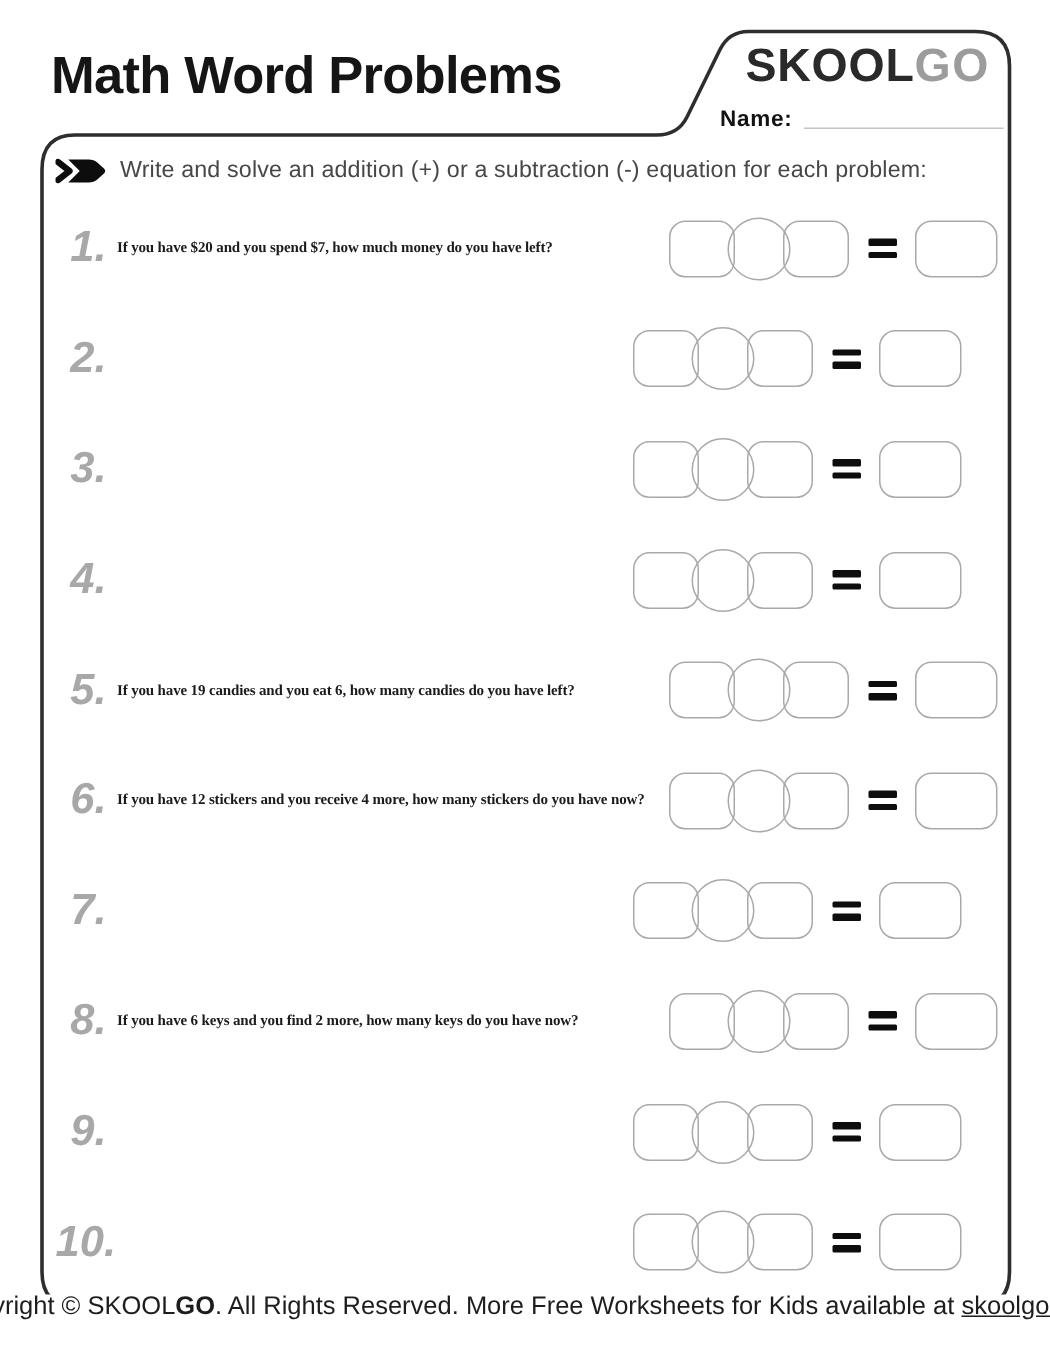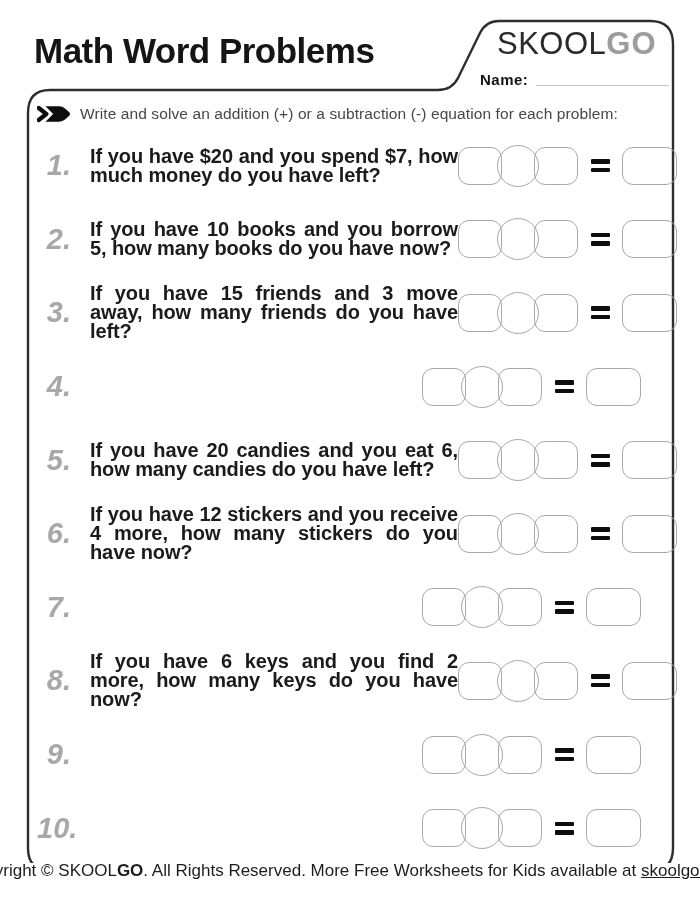--- a/index.html
+++ b/index.html
@@ -16,41 +16,41 @@
 
   
   .outline-svg{position:absolute;left:0;top:0;width:700px;height:906px;pointer-events:none;}
 
   
   .page-title{position:absolute;left:34px;top:31px;font-size:35px;font-weight:800;
     color:#151515;letter-spacing:-0.5px;}
 
   
   .logo{position:absolute;left:497px;top:26px;font-size:31px;letter-spacing:0.5px;white-space:nowrap;}
-  .logo .skool{font-weight:400;color:#2a2a2a;}
+  .logo .skool{font-weight:700;color:#2a2a2a;}
   .logo .go{font-weight:800;color:var(--logo-gray);letter-spacing:1px;}
 
   
   .name-row{position:absolute;left:480px;top:71px;display:flex;}
   .name-label{font-size:15px;font-weight:700;color:#131313;letter-spacing:0.5px;}
   .name-line{display:inline-block;width:133px;height:15px;margin-left:8px;
     border-bottom:1.5px solid #c4c4c4;}
 
   
   .instruction{position:absolute;left:37px;top:105px;display:flex;align-items:center;gap:9px;}
   .instr-arrow{width:34px;height:18px;flex:none;}
   .instr-text{font-size:15.5px;color:#474747;letter-spacing:0.1px;}
 
   
   #problems{position:absolute;left:37px;top:129px;width:604px;}
   .row{height:73.6px;display:flex;align-items:center;}
   .p-num{flex:none;width:41px;text-align:right;padding-right:7px;
     font-style:italic;font-weight:800;font-size:29px;color:var(--gray-num);line-height:1;}
-  .p-text{flex:none;width:368px;margin-left:12px;font-size:20px;font-weight:700;
-    line-height:19px;color:var(--ink);text-align:justify;letter-spacing:-0.1px;}
+  .p-text{flex:none;width:368px;margin-left:0;font-size:10px;font-weight:700;
+    line-height:19px;color:var(--ink);text-align:justify;letter-spacing:-0.1px;font-family:Liberation Serif, serif;}
   .answer-group{margin-left:auto;display:flex;align-items:center;}
   .slot{border:1.4px solid var(--box-border);background:transparent;}
   .slot-sq{width:44px;height:38px;border-radius:11px;}
   .slot-circle{width:42px;height:42px;border-radius:50%;margin:0 -5px;}
   .equals{display:flex;flex-direction:column;gap:4px;margin:0 12px 0 13px;}
   .equals i{display:block;width:19px;height:4.5px;background:#0d0d0d;border-radius:1px;}
   .slot-ans{width:55px;height:38px;border-radius:11px;}
 
   
   .footer{position:absolute;left:50%;top:863px;transform:translateX(-50%);
@@ -98,36 +98,34 @@
         <span class="equals">
             <i></i>
             <i></i>
           </span>
         <span class="slot slot-ans"></span>
       </span>
     </div>
 
     <div class="row">
       <span class="p-num">2.</span>
-      <span class="p-text">If you have 10 books and you borrow 5, how many books do you have now?</span>
       <span class="answer-group">
         <span class="slot slot-sq"></span>
         <span class="slot slot-circle"></span>
         <span class="slot slot-sq"></span>
         <span class="equals">
             <i></i>
             <i></i>
           </span>
         <span class="slot slot-ans"></span>
       </span>
     </div>
 
     <div class="row">
       <span class="p-num">3.</span>
-      <span class="p-text">If you have 15 friends and 3 move away, how many friends do you have left?</span>
       <span class="answer-group">
         <span class="slot slot-sq"></span>
         <span class="slot slot-circle"></span>
         <span class="slot slot-sq"></span>
         <span class="equals">
             <i></i>
             <i></i>
           </span>
         <span class="slot slot-ans"></span>
       </span>
@@ -142,21 +140,21 @@
         <span class="equals">
             <i></i>
             <i></i>
           </span>
         <span class="slot slot-ans"></span>
       </span>
     </div>
 
     <div class="row">
       <span class="p-num">5.</span>
-      <span class="p-text">If you have 20 candies and you eat 6, how many candies do you have left?</span>
+      <span class="p-text">If you have 19 candies and you eat 6, how many candies do you have left?</span>
       <span class="answer-group">
         <span class="slot slot-sq"></span>
         <span class="slot slot-circle"></span>
         <span class="slot slot-sq"></span>
         <span class="equals">
             <i></i>
             <i></i>
           </span>
         <span class="slot slot-ans"></span>
       </span>

